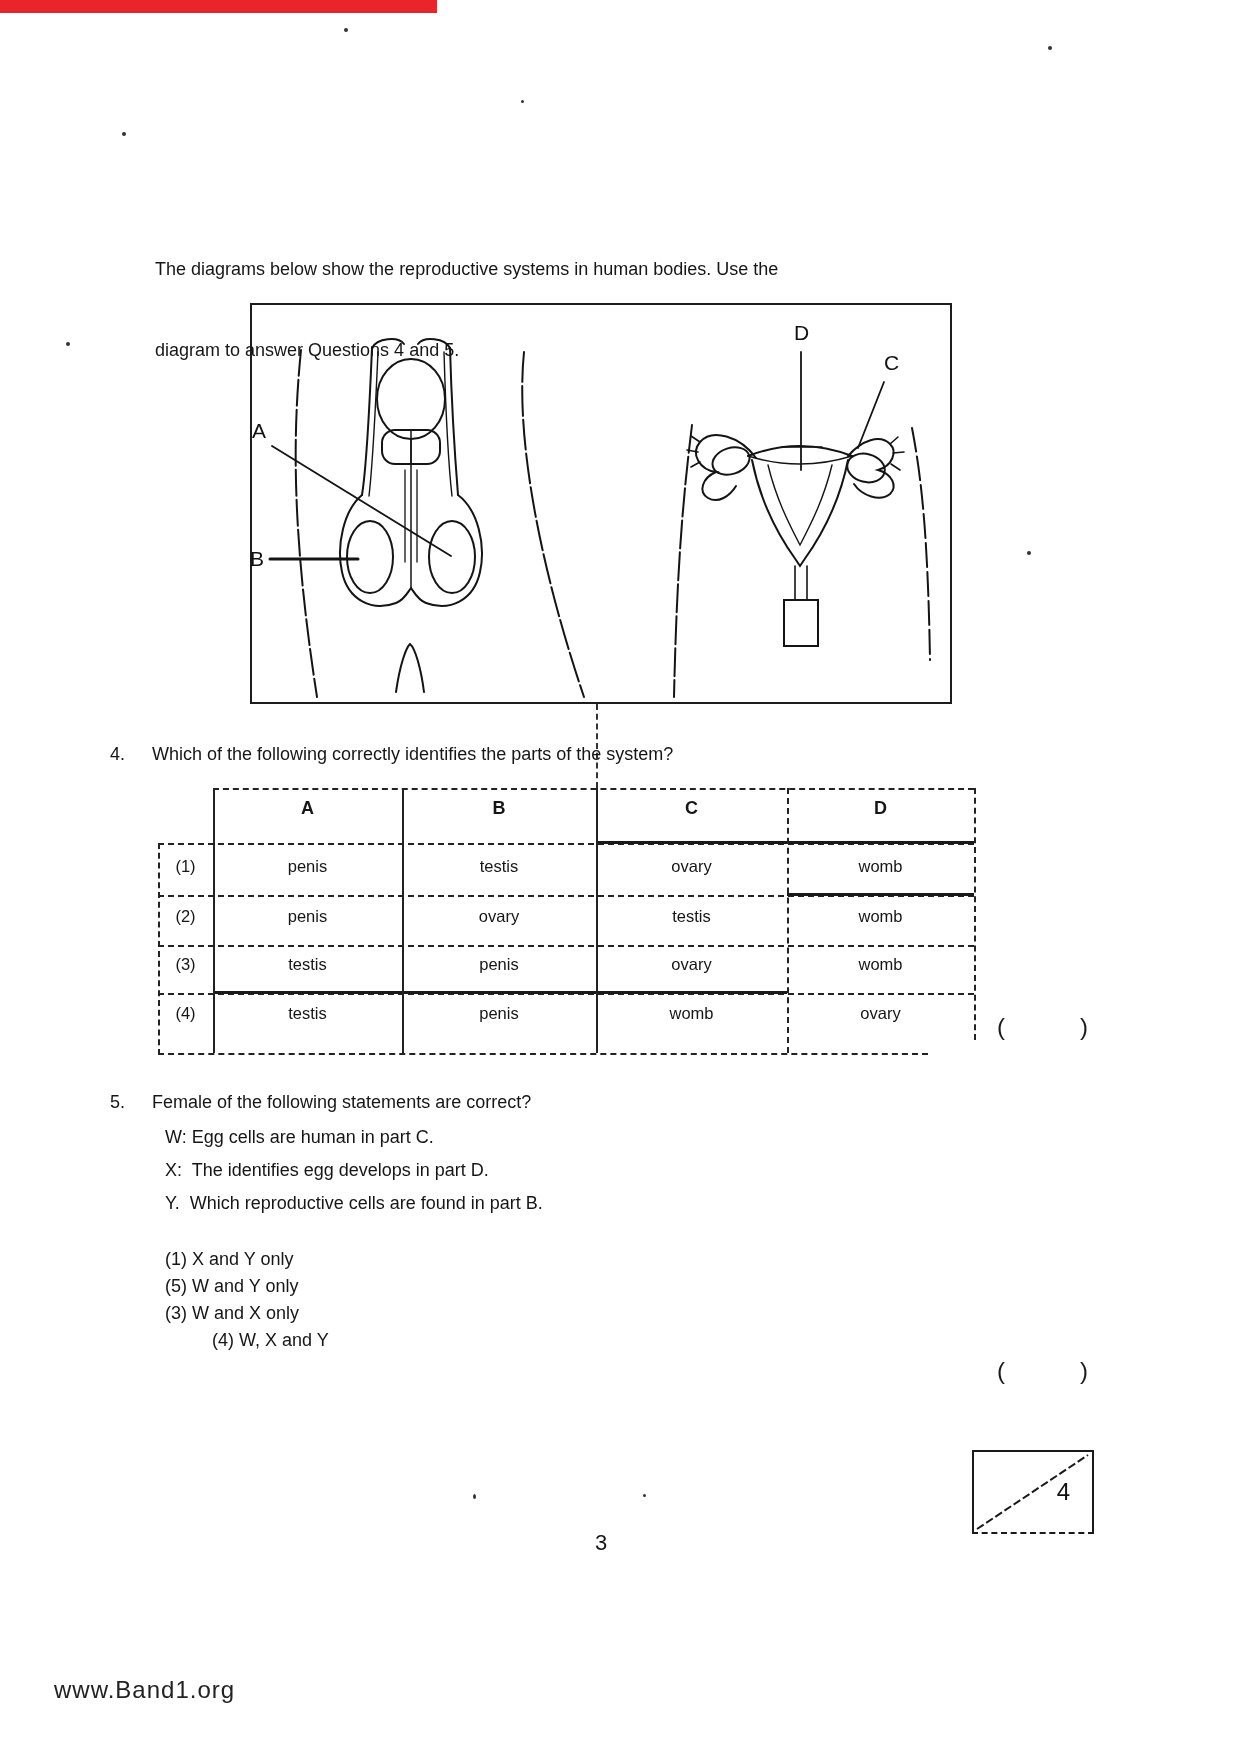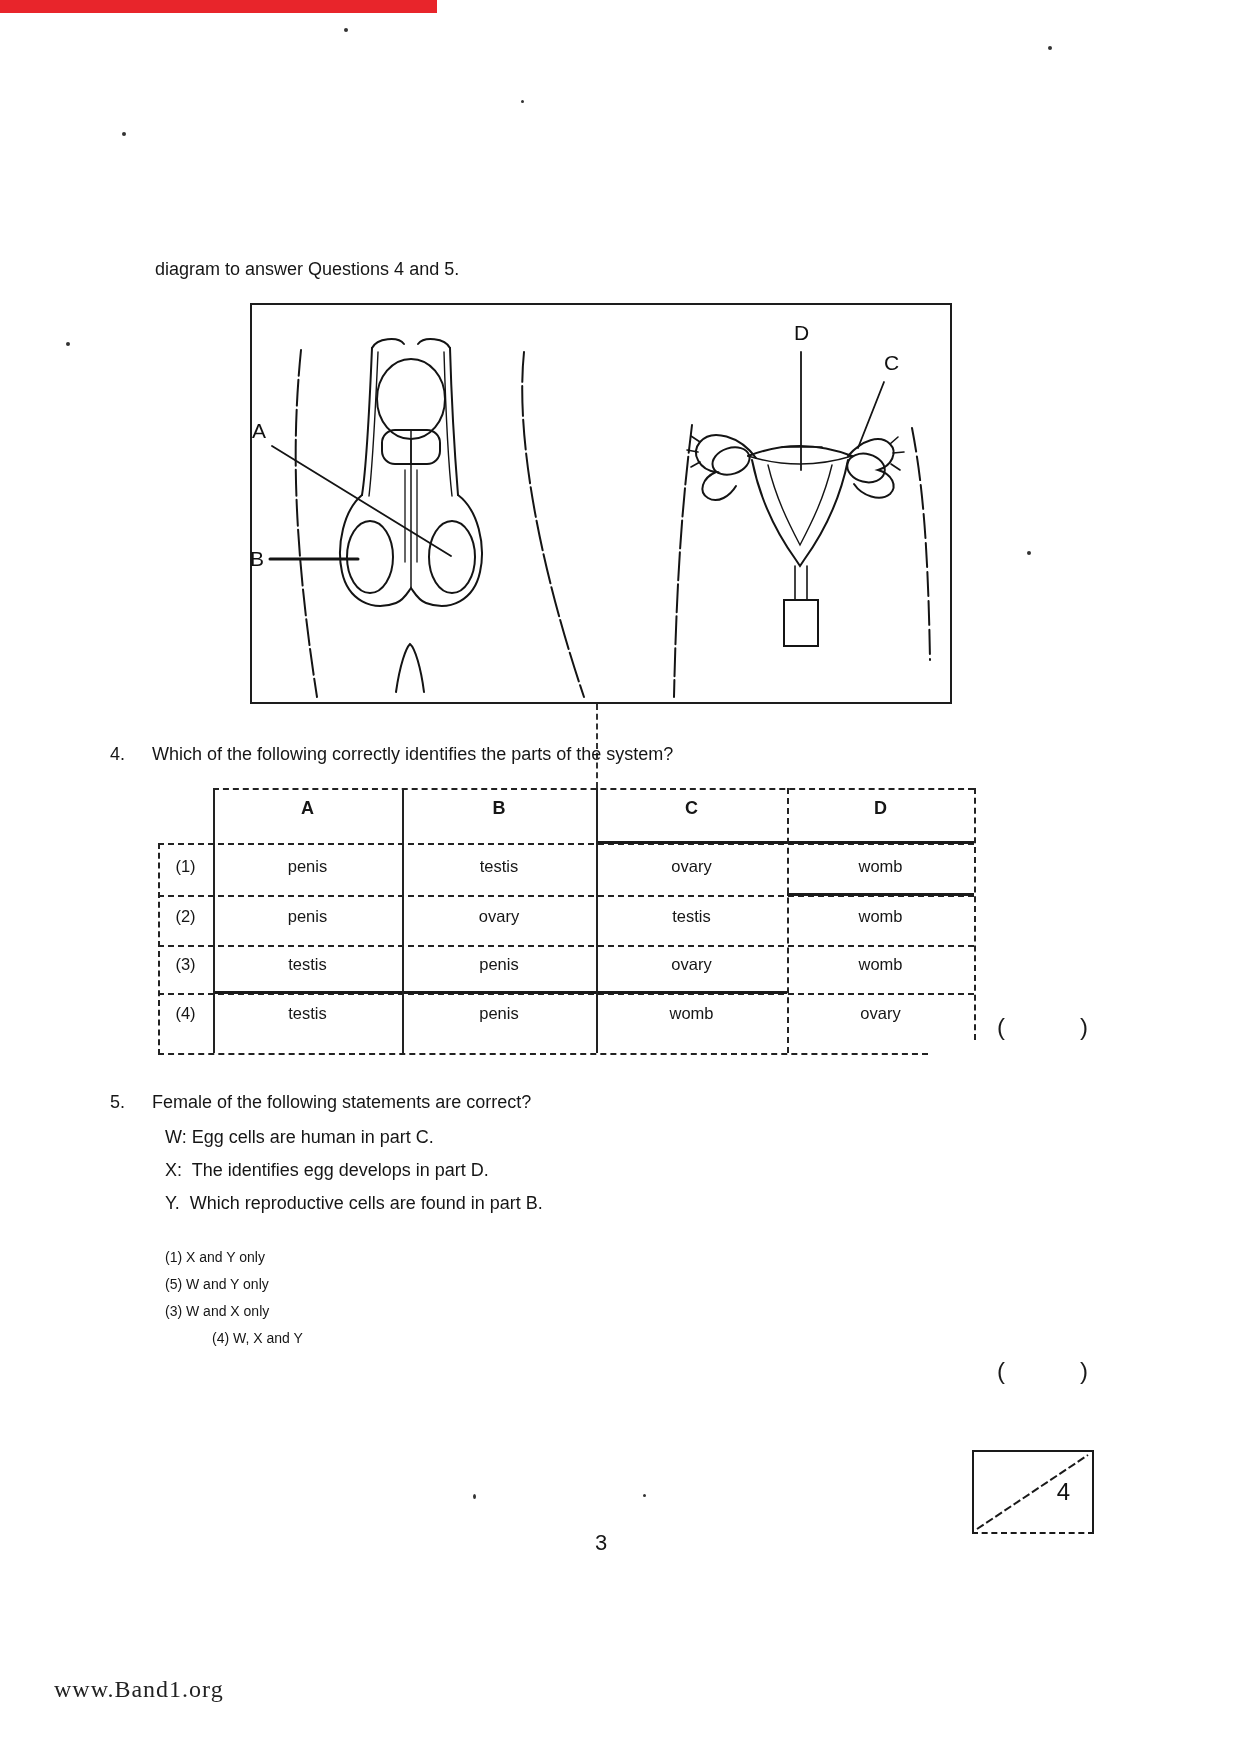--- a/index.html
+++ b/index.html
@@ -19,46 +19,47 @@
   .tbl{left:158px;top:788px;width:816px;height:267px;}
   .hline{position:absolute;height:0;border-top:2px dashed #222;}
   .vline{position:absolute;width:0;border-left:2px solid #222;}
   .vdash{border-left-style:dashed;}
   .hseg{position:absolute;height:0;border-top:3px solid #1a1a1a;}
   .th{position:absolute;top:10px;font-weight:bold;font-size:18px;text-align:center;}
   .cell{position:absolute;font-size:16.5px;text-align:center;}
   .rowlab{position:absolute;left:0;width:55px;font-size:16.5px;text-align:center;}
   .parens{position:absolute;font-size:24px;color:#1a1a1a;}
   .stmt{position:absolute;left:165px;font-size:18px;white-space:pre;}
-  .opt{position:absolute;left:165px;font-size:14px;white-space:pre;}
+  .opt{position:absolute;left:165px;font-size:18px;white-space:pre;}
   
   .corner-box{left:972px;top:1450px;width:118px;height:80px;
     border-top:2.5px solid #1a1a1a;border-right:2.5px solid #1a1a1a;
     border-left:2.5px solid #1a1a1a;border-bottom:2.5px dashed #1a1a1a;}
   .corner-box svg{position:absolute;left:0;top:0;}
   .corner-num{position:absolute;right:22px;top:26px;font-size:24px;color:#111;}
   .page-num{left:595px;top:1530px;font-size:22px;}
-  .watermark{left:54px;top:1676px;font-family:Liberation Serif, serif;
+  .watermark{left:54px;top:1676px;font-family:Liberation Sans, sans-serif;
     font-size:24px;color:#222;letter-spacing:1px;}
 </style>
 </head>
 <body>
 
 <div class="abs top-bar"></div>
 
 <div class="speck" style="left:344px;top:28px;width:4px;height:4px;"></div>
 <div class="speck" style="left:1048px;top:46px;width:4px;height:4px;"></div>
 <div class="speck" style="left:122px;top:132px;width:4px;height:4px;"></div>
 <div class="speck" style="left:521px;top:100px;width:3px;height:3px;"></div>
 <div class="speck" style="left:66px;top:342px;width:4px;height:4px;"></div>
 <div class="speck" style="left:1027px;top:551px;width:4px;height:4px;"></div>
 <div class="speck" style="left:473px;top:1494px;width:3px;height:5px;"></div>
 <div class="speck" style="left:643px;top:1494px;width:3px;height:3px;"></div>
 
 <div class="abs txt" style="left:155px;top:202px;">
+  <div>The diagrams below show the reproductive systems in human bodies. Use the</div>
   <div>diagram to answer Questions 4 and 5.</div>
 </div>
 
 <div class="abs fig-box">
   <svg width="698" height="397" viewBox="250 303 698 397" fill="none" stroke="#141414" stroke-width="2" stroke-linecap="round">
 
     <path d="M301,350 C293,430 291,530 317,697" stroke-dasharray="26 4"></path>
     <path d="M524,352 C515,440 541,570 584,697" stroke-dasharray="30 4"></path>
 
     <path d="M372,348 C369,420 366,470 362,495"></path>

